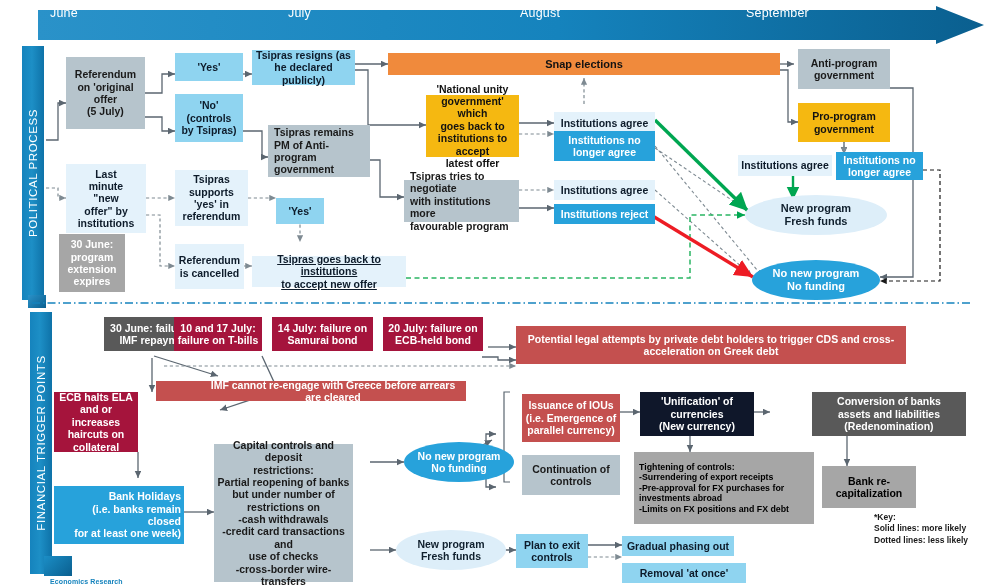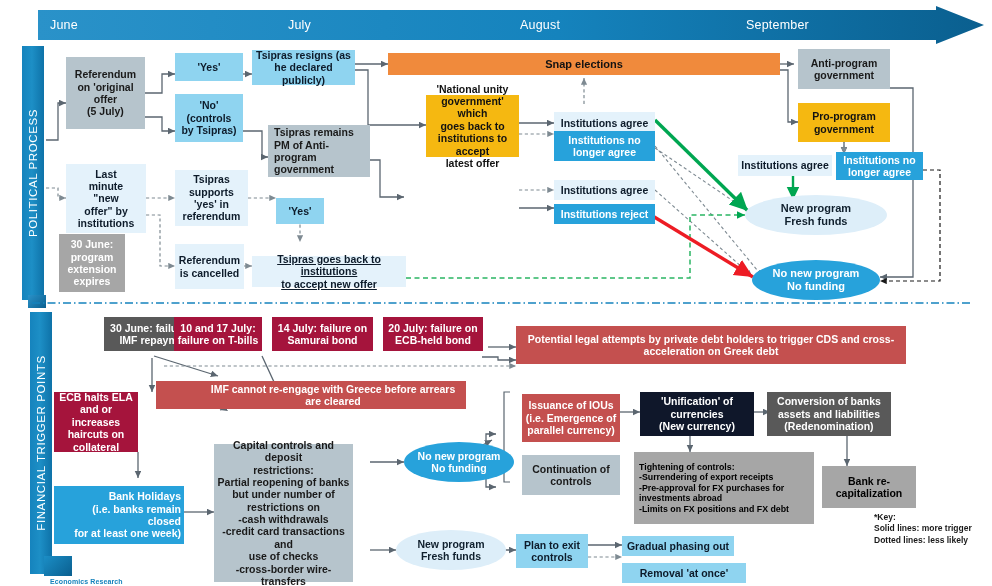--- a/index.html
+++ b/index.html
@@ -9,21 +9,21 @@
     font-family: "Liberation Sans", sans-serif;
     position: relative;
     overflow: hidden;
   }
   #root { position:relative; width:992px; height:586px; }
 
   
   .timeline-wrap { position:absolute; left:38px; top:6px; width:946px; height:38px; }
   .timeline-svg { position:absolute; left:0; top:0; }
   .tl-label {
-    position:absolute; top:12px; color:#ffffff; font-size:12.5px;
+    position:absolute; top:0; color:#ffffff; font-size:12.5px;
     font-weight:400; letter-spacing:.2px; white-space:nowrap;
   }
 
   
   .sidebar {
     position:absolute; width:22px;
     background: linear-gradient(90deg,#1583bd 0%, #1d8fc6 45%, #0e72a8 100%);
   }
   .sidebar span {
     position:absolute; left:50%; top:50%;
@@ -284,20 +284,23 @@
 government' which
 goes back to
 institutions to accept
 latest offer</div>
 
   <div class="node c-palest" style="left:554px; top:112px; width:101px; height:22px;">Institutions agree</div>
 
   <div class="node c-blue" style="left:554px; top:131px; width:101px; height:30px;">Institutions no
 longer agree</div>
 
+  <div class="node c-grayblue al-left" style="left:404px; top:180px; width:115px; height:42px; text-align:left; justify-content:flex-start; padding-left:6px;">Tsipras tries to negotiate
+with institutions more
+favourable program</div>
 
   <div class="node c-palest" style="left:554px; top:180px; width:101px; height:20px;">Institutions agree</div>
 
   <div class="node c-blue" style="left:554px; top:204px; width:101px; height:20px;">Institutions reject</div>
 
   <div class="node c-grayblue" style="left:798px; top:49px; width:92px; height:40px;">Anti-program
 government</div>
 
   <div class="node c-amber" style="left:798px; top:103px; width:92px; height:39px;">Pro-program
 government</div>
@@ -321,21 +324,21 @@
 
   <div class="node c-darkred" style="left:272px; top:317px; width:101px; height:34px;">14 July: failure on
 Samurai bond</div>
 
   <div class="node c-darkred" style="left:383px; top:317px; width:100px; height:34px;">20 July: failure on
 ECB-held bond</div>
 
   <div class="node c-redsoft" style="left:516px; top:326px; width:390px; height:38px;">Potential legal  attempts by private debt holders to trigger  CDS and cross-
 acceleration on Greek debt</div>
 
-  <div class="node c-redsoft" style="left:156px; top:381px; width:310px; height:28px;padding-left:47px;">IMF cannot re-engage with  Greece before arrears are cleared</div>
+  <div class="node c-redsoft" style="left:156px; top:381px; width:310px; height:20px;padding-left:47px;">IMF cannot re-engage with  Greece before arrears are cleared</div>
 
   <div class="node c-darkred" style="left:54px; top:392px; width:84px; height:60px;">ECB halts ELA
 and or
 increases
 haircuts on
 collateral</div>
 
   <div class="node c-blue" style="left:54px; top:486px; width:130px; height:58px;text-align:right;">Bank Holidays
 (i.e. banks remain closed
 for at least one week)</div>
@@ -360,21 +363,21 @@
 (i.e. Emergence of
 parallel currency)</div>
 
   <div class="node c-grayblue" style="left:522px; top:455px; width:98px; height:40px;">Continuation of
 controls</div>
 
   <div class="node c-red" style="left:640px; top:392px; width:114px; height:44px;">'Unification' of
 currencies
 (New currency)</div>
 
-  <div class="node c-darkgray" style="left:767px; top:392px; width:124px; height:44px;">Conversion of  banks
+  <div class="node c-darkgray" style="left:812px; top:392px; width:154px; height:44px;">Conversion of  banks
 assets and liabilities
 (Redenomination)</div>
 
   <div class="node c-midgray tiny" style="left:634px; top:452px; width:180px; height:72px; text-align:left; justify-content:flex-start; padding-left:5px; color:#000;">Tightening of controls:
 -Surrendering of export receipts
 -Pre-approval for FX  purchases for
 investments abroad
 -Limits on FX positions and FX debt</div>
 
   <div class="node c-midgray" style="left:822px; top:466px; width:94px; height:42px; color:#000;">Bank re-
@@ -382,20 +385,20 @@
 
   <div class="node c-ltblue" style="left:516px; top:534px; width:72px; height:34px;">Plan to exit
 controls</div>
 
   <div class="node c-ltblue" style="left:622px; top:536px; width:112px; height:20px;">Gradual phasing out</div>
 
   <div class="node c-ltblue" style="left:622px; top:563px; width:124px; height:20px;">Removal 'at once'</div>
 
   <div class="keybox">
     <div>*Key:</div>
-    <div>Solid lines: more trigger</div>
+    <div>Solid lines: more likely</div>
     <div>Dotted lines: less likely</div>
   </div>
 
   <div class="logo-sq"></div>
   <div class="brand">Economics Research</div>
 
 </div>
 
 </body></html>

